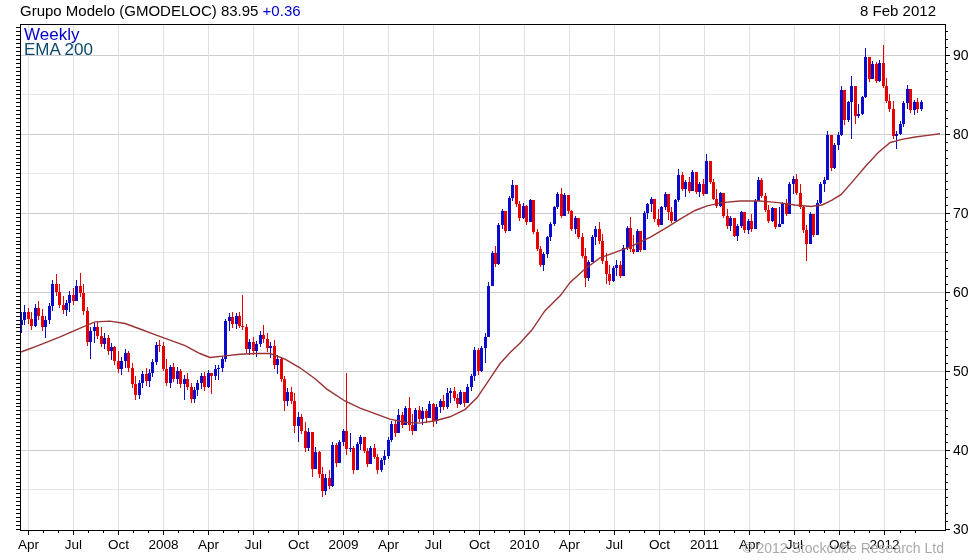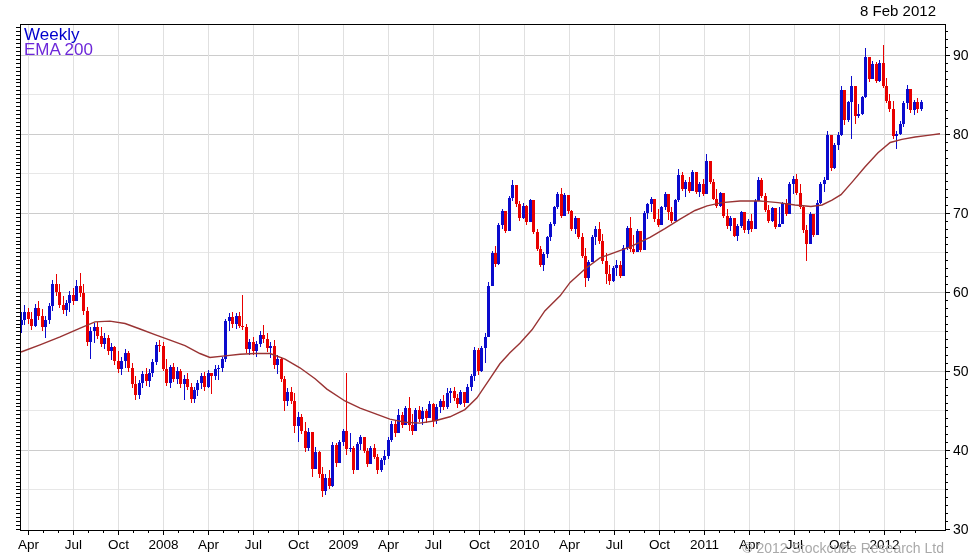--- a/index.html
+++ b/index.html
@@ -4,28 +4,32 @@
 <style>
   html,body{margin:0;padding:0;background:#fff;width:980px;height:560px;overflow:hidden;
     font-family:"Liberation Sans",sans-serif;}
   #stage{position:relative;width:980px;height:560px;background:#fff;}
   .hdr{position:absolute;top:2px;font-size:15px;color:#000;white-space:nowrap;}
   #title{left:20px;}
   #hdr-right{right:44px;display:flex;gap:26px;}
   .chg{color:#0000cd;}
   #legend{position:absolute;left:24px;top:27px;font-size:17px;line-height:15px;}
   #legend .tf{color:#0000cd;}
-  #legend .ema{color:#6d28d9;}
+  #legend .ema{color:#0c4a6e;}
   #copyright{position:absolute;right:36px;top:540px;font-size:14px;color:#a9a9a9;margin-left:22px;}
   svg text{font-family:"Liberation Sans",sans-serif;}
 </style>
 </head>
 <body>
 
 <div id="stage">
+  <div id="title" class="hdr">
+    <span>Grupo Modelo (GMODELOC) 83.95</span>
+    <span class="chg">+0.36</span>
+  </div>
   <div id="hdr-right" class="hdr">
     <span>8 Feb 2012</span>
   </div>
 
   <svg id="chart-svg" width="980" height="560">
       <line x1="20" x2="945" y1="489.5" y2="489.5" stroke="#e7e7e7" shape-rendering="crispEdges"></line>
       <line x1="20" x2="945" y1="450.5" y2="450.5" stroke="#cccccc" shape-rendering="crispEdges"></line>
       <line x1="20" x2="945" y1="410.5" y2="410.5" stroke="#e7e7e7" shape-rendering="crispEdges"></line>
       <line x1="20" x2="945" y1="371.5" y2="371.5" stroke="#cccccc" shape-rendering="crispEdges"></line>
       <line x1="20" x2="945" y1="331.5" y2="331.5" stroke="#e7e7e7" shape-rendering="crispEdges"></line>

